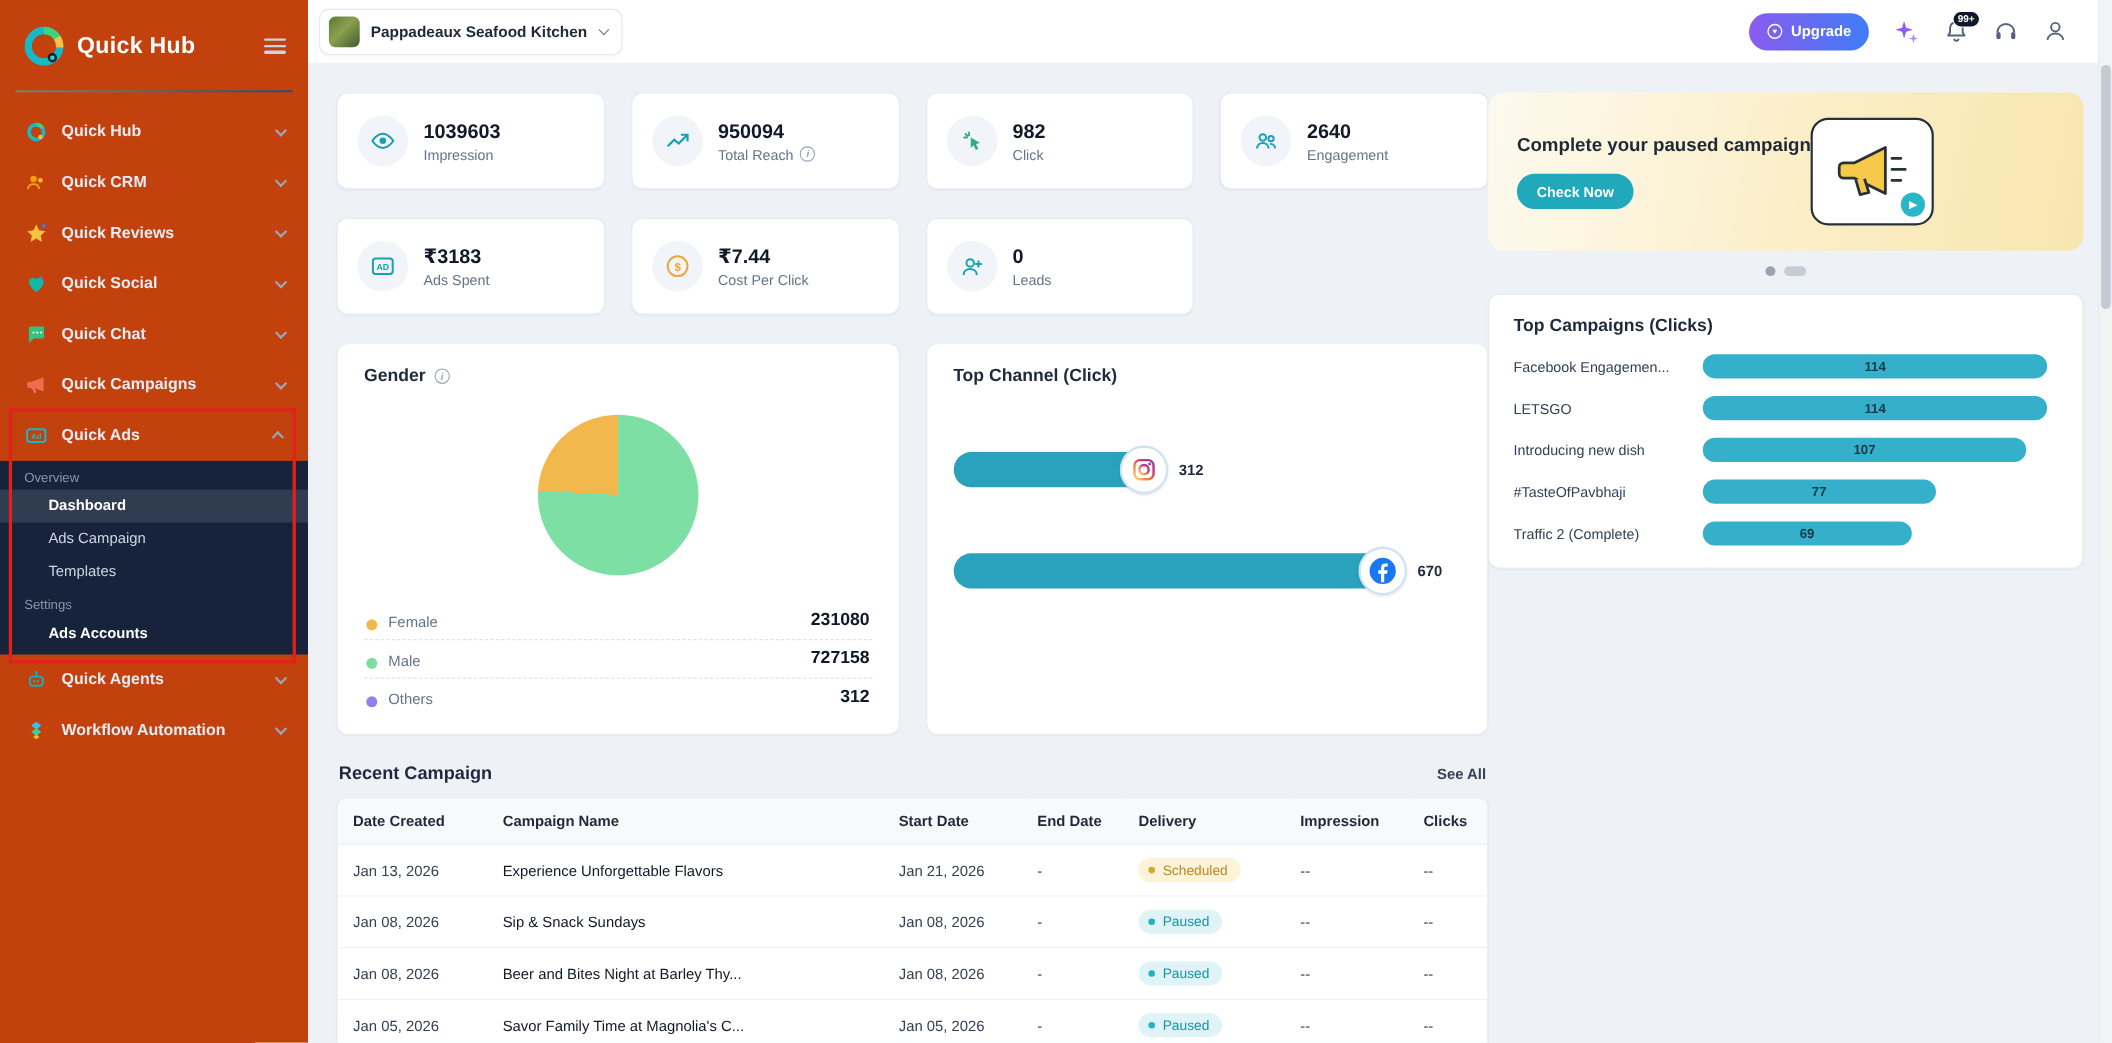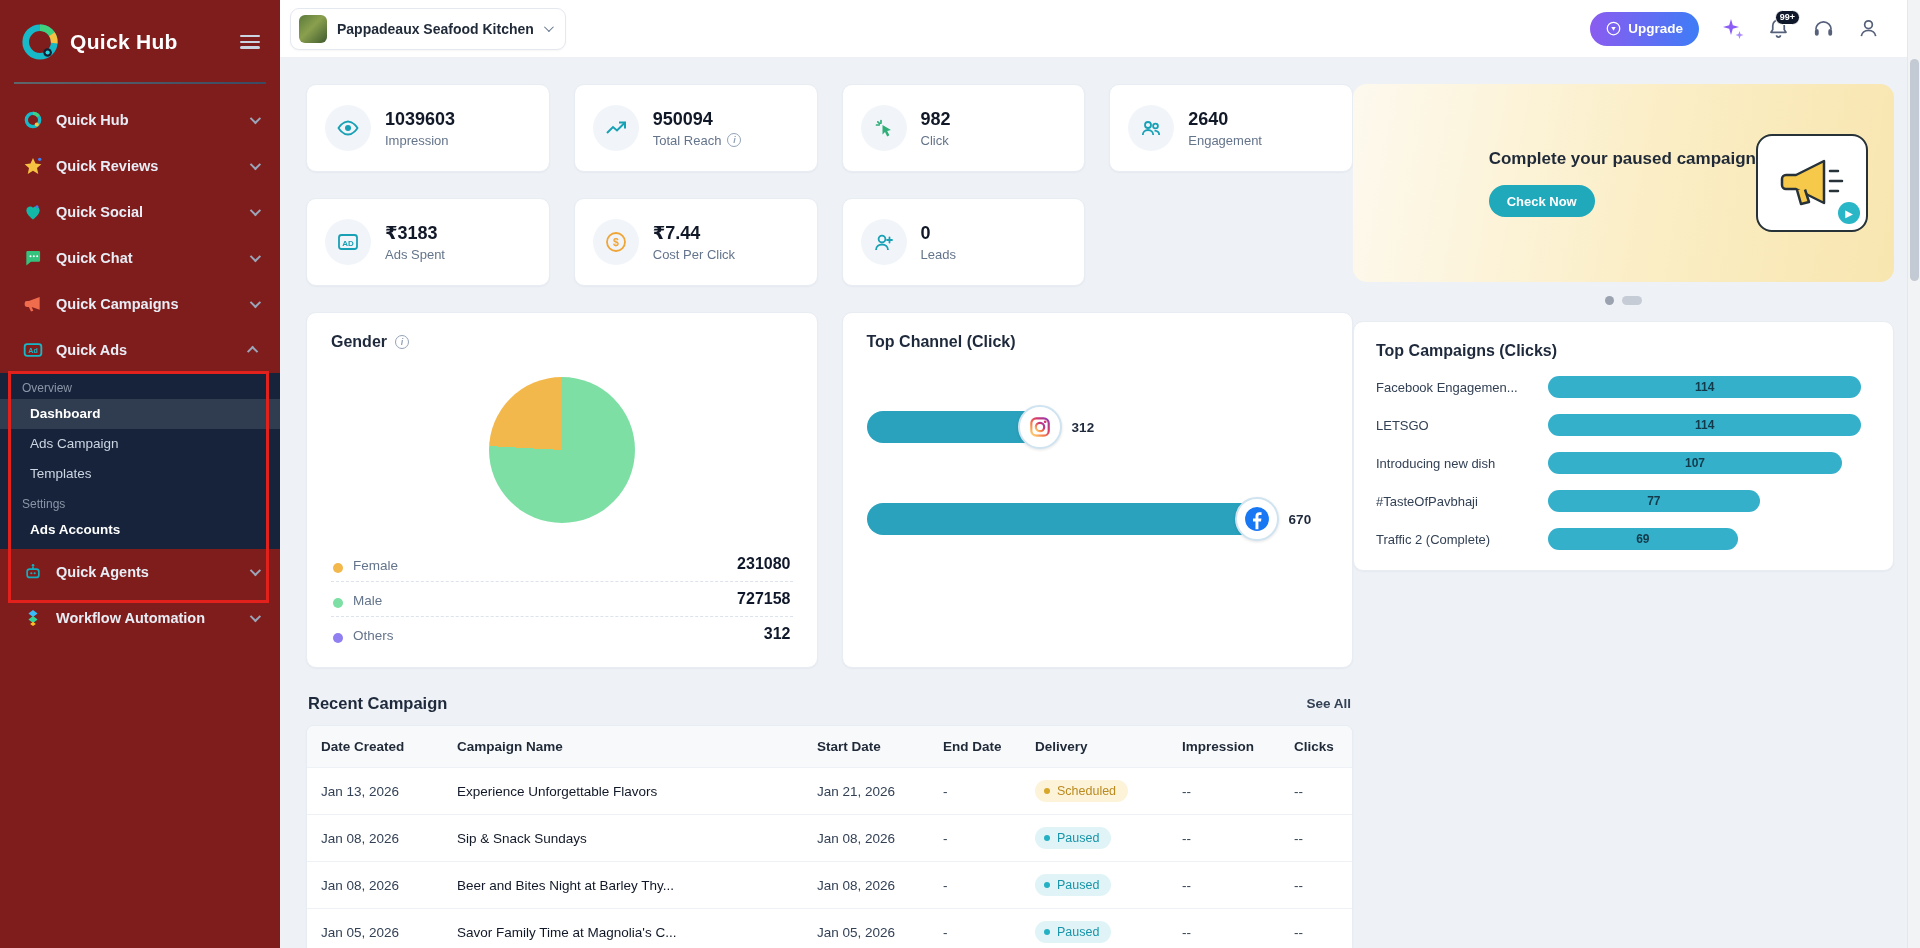--- a/index.html
+++ b/index.html
@@ -1,37 +1,37 @@
 <!DOCTYPE html>
 <html><head>
 <meta charset="utf-8">
 <style>
   *{box-sizing:border-box;margin:0;padding:0}
   html,body{width:1920px;height:948px;overflow:hidden}
   body{font-family:"Liberation Sans","DejaVu Sans",sans-serif;background:#eef1f6;color:#1e293b;font-size:14px}
   .app{display:flex;width:1920px;height:948px}
 
   
-  .sidebar{width:280px;flex-shrink:0;background:#7f1d1d;color:#dde3ee;position:relative;z-index:2}
+  .sidebar{width:280px;flex-shrink:0;background:#c2410c;color:#dde3ee;position:relative;z-index:2}
   .logo-row{height:84px;display:flex;align-items:center;padding:0 20px;gap:10px;position:relative}
   .logo-row::after{content:"";position:absolute;left:14px;right:14px;bottom:0;height:2px;background:linear-gradient(90deg,#2dd4de66,#3a4a63)}
   .logo-text{font-size:21px;font-weight:bold;color:#fff;letter-spacing:.3px}
   .hamburger{margin-left:auto;width:20px;height:14px;position:relative;cursor:pointer}
   .hamburger::before,.hamburger::after,.hamburger span{content:"";position:absolute;left:0;width:100%;height:2.4px;background:#cbd5e1;border-radius:2px}
   .hamburger::before{top:0}.hamburger span{top:5.6px}.hamburger::after{top:11.2px}
   nav{padding-top:13px}
   .nav-item{height:46px;display:flex;align-items:center;padding:0 22px;gap:12px;cursor:pointer}
   .nav-icon{width:22px;height:22px;display:flex;align-items:center;justify-content:center;flex-shrink:0}
   .nav-label{flex:1;font-size:14.5px;font-weight:600;color:#e8edf5;white-space:nowrap}
   .chev{width:8px;height:8px;border-right:2px solid #9aa6ba;border-bottom:2px solid #9aa6ba;flex-shrink:0}
   .chev.down{transform:rotate(45deg) translateY(-2px)}
   .chev.up{transform:rotate(-135deg) translateY(-2px)}
   .submenu{background:#16233a;padding-bottom:4px}
   .submenu-section{font-size:12px;color:#8b95a7;padding:8px 22px 4px}
-  .submenu-item{height:30px;line-height:30px;padding-left:30px;font-size:13.5px;color:#ccd5e2;cursor:pointer;white-space:nowrap}
+  .submenu-item{height:30px;line-height:30px;padding-left:44px;font-size:13.5px;color:#ccd5e2;cursor:pointer;white-space:nowrap}
   .submenu-item.active{background:#303c50;color:#fff;font-weight:600}
   .submenu-item.strong{color:#fff;font-weight:600}
   .annotation-box{position:absolute;left:8px;top:371px;width:261px;height:232px;border:3px solid #e2201c;pointer-events:none;z-index:9}
 
   
   .main{flex:1;display:flex;flex-direction:column;min-width:0}
   .topbar{height:58px;background:#fff;display:flex;align-items:center;justify-content:space-between;padding:0 40px 0 10px;border-bottom:1px solid #edf0f4}
   .account-pill{display:flex;align-items:center;gap:10px;background:#fff;border:1px solid #e4e8ef;border-radius:9px;padding:6px 14px 6px 8px;cursor:pointer;box-shadow:0 1px 2px rgba(16,24,40,.04)}
   .account-avatar{width:28px;height:28px;border-radius:6px;background:linear-gradient(135deg,#5a7a3a 0%,#8aa04e 45%,#3e5a2e 100%);flex-shrink:0}
   .account-name{font-size:14px;font-weight:600;color:#1f2937;white-space:nowrap}
@@ -84,21 +84,21 @@
   td{font-size:13.5px;color:#334155;padding:12px 10px;border-top:1px solid #eef1f5;white-space:nowrap}
   th:first-child,td:first-child{padding-left:14px}
   .col-date{width:140px}.col-name{width:360px}.col-start{width:126px}.col-end{width:92px}.col-del{width:147px}.col-imp{width:112px}
   td.cname{color:#111827;font-weight:500;overflow:hidden;text-overflow:ellipsis;max-width:360px}
   .badge{display:inline-block;font-size:12.5px;border-radius:13px;padding:4px 12px 4px 22px;position:relative}
   .badge::before{content:"";position:absolute;left:9px;top:50%;transform:translateY(-50%);width:6px;height:6px;border-radius:50%}
   .badge.scheduled{background:#fcf3d9;color:#bb8a1e}.badge.scheduled::before{background:#d8a62a}
   .badge.paused{background:#e0f4f7;color:#1794a8}.badge.paused::before{background:#25b1c4}
 
   
-  .banner{height:198px;border-radius:14px;background:linear-gradient(100deg,#fdf9ee 0%,#fbeec6 55%,#f8e6b0 100%);display:flex;align-items:center;justify-content:flex-end;padding:0 26px}
+  .banner{height:144px;border-radius:14px;background:linear-gradient(100deg,#fdf9ee 0%,#fbeec6 55%,#f8e6b0 100%);display:flex;align-items:center;justify-content:flex-start;padding:0 26px}
   .banner-title{font-size:17px;font-weight:bold;color:#1f2937}
   .check-now{margin-top:16px;height:32px;padding:0 18px;border:none;border-radius:16px;background:#1fa9ba;color:#fff;font-size:13px;font-weight:bold;cursor:pointer;font-family:inherit}
   .illus-box{width:112px;height:98px;background:#fff;border:2.5px solid #263238;border-radius:16px;position:relative;display:flex;align-items:center;justify-content:center;flex-shrink:0}
   .play-dot{position:absolute;right:6px;bottom:6px;width:22px;height:22px;border-radius:50%;background:#29b6c6;color:#fff;font-size:10px;display:flex;align-items:center;justify-content:center}
   .dots{display:flex;gap:8px;justify-content:center;margin:14px 0 16px}
   .dot{width:9px;height:9px;border-radius:5px;background:#9aa3af;cursor:pointer}
   .dot.wide{width:20px;background:#c6ccd5}
 
   .campaigns-card{padding:20px 22px}
   .tc-row{display:flex;align-items:center;gap:12px;margin-top:16px}
@@ -138,20 +138,31 @@
     <nav>
       <div class="nav-item">
         <span class="nav-icon">
           <svg width="20" height="20" viewBox="0 0 24 24">
               <circle cx="12" cy="12" r="8" fill="none" stroke="#17b8c8" stroke-width="4"></circle>
               <path d="M12 4a8 8 0 0 1 6.6 3.5" stroke="#3fd17d" stroke-width="4" fill="none"></path>
               <circle cx="16.5" cy="17.5" r="2.4" fill="#f5c242"></circle>
             </svg>
         </span>
         <span class="nav-label">Quick Hub</span>
+        <span class="chev down"></span>
+      </div>
+      <div class="nav-item">
+        <span class="nav-icon">
+          <svg width="20" height="20" viewBox="0 0 24 24">
+              <circle cx="9" cy="8" r="3.5" fill="#f59e0b"></circle>
+              <circle cx="16.5" cy="9.5" r="2.6" fill="#fbbf24"></circle>
+              <path d="M3 19c0-3.4 2.7-5.5 6-5.5s6 2.1 6 5.5" fill="none" stroke="#f59e0b" stroke-width="2.2"></path>
+            </svg>
+        </span>
+        <span class="nav-label">Quick CRM</span>
         <span class="chev down"></span>
       </div>
       <div class="nav-item">
         <span class="nav-icon">
           <svg width="20" height="20" viewBox="0 0 24 24">
               <path d="M12 2.5l3 6.4 7 .9-5.2 4.7 1.5 7-6.3-3.7-6.3 3.7 1.5-7L2 9.8l7-.9z" fill="#f5c242"></path>
               <circle cx="20" cy="4" r="2" fill="#3b82f6"></circle>
             </svg>
         </span>
         <span class="nav-label">Quick Reviews</span>

